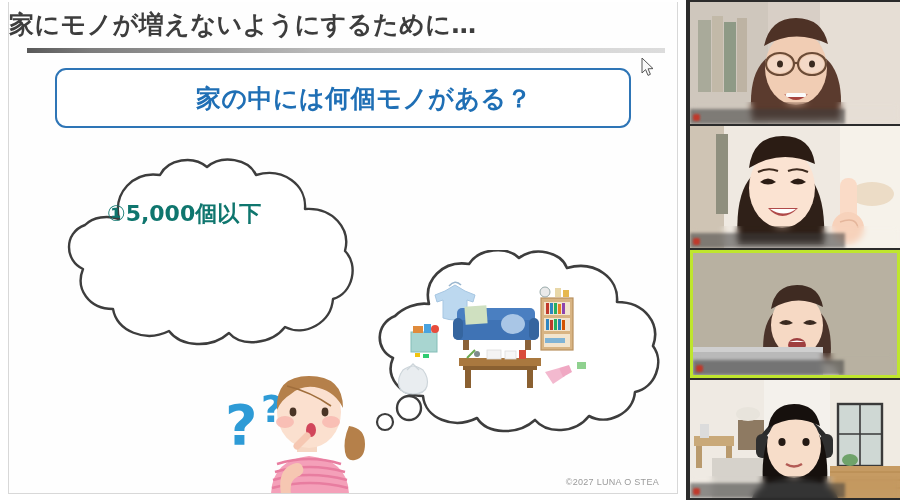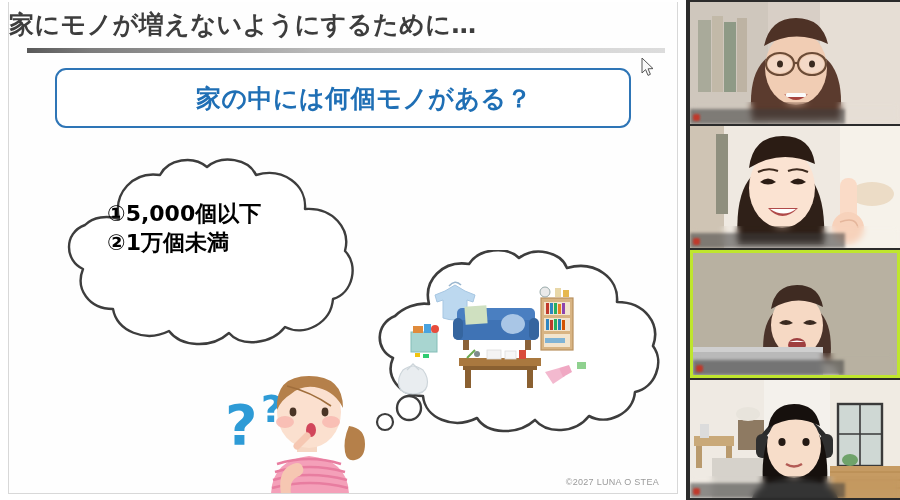--- a/index.html
+++ b/index.html
@@ -91,21 +91,21 @@
   }
   #options-cloud svg { display: block; width: 100%; height: 100%; }
   #options-list {
     position: absolute;
     left: 48px; top: 42px;
     width: 250px;
   }
   .option-line {
     font-size: 22px;
     font-weight: bold;
-    color: #000000;
+    color: #0f766e;
     line-height: 1.33;
     white-space: nowrap;
     font-family: "DejaVu Sans", "Liberation Sans", sans-serif;
   }
 
   
   #room-cloud {
     position: absolute;
     left: 358px; top: 248px;
     width: 300px; height: 185px;
@@ -204,21 +204,20 @@
 
       <div id="options-cloud">
         <svg viewBox="0 0 320 195" xmlns="http://www.w3.org/2000/svg" aria-hidden="true">
           <path d="M60 62 C54 36 74 14 101 18 C109 2 134 -2 148 10 C163 -3 190 2 197 18
                    C224 10 248 28 246 52 C274 50 292 72 286 94 C300 108 294 136 274 142
                    C272 166 246 180 226 170 C212 188 182 190 170 176 C152 192 122 190 110 174
                    C86 186 58 174 54 152 C30 152 16 132 24 112 C6 104 4 76 26 68 C34 60 48 58 60 62 Z" fill="#ffffff" stroke="#3d3d3d" stroke-width="2.4" stroke-linejoin="round"></path>
         </svg>
         <div id="options-list">
           <div class="option-line">①5,000個以下</div>
-          <div class="option-line">②1万個未満</div>
         </div>
       </div>
 
       <div id="room-cloud">
         <svg viewBox="0 0 300 185" xmlns="http://www.w3.org/2000/svg" aria-hidden="true">
           <path d="M62 54 C56 30 76 10 102 14 C112 -2 140 -4 152 8 C168 -4 194 2 200 18
                    C228 10 252 28 250 52 C278 52 294 74 286 96 C298 112 288 138 268 142
                    C266 164 240 176 222 166 C208 184 180 184 168 170 C150 186 120 184 110 168
                    C86 180 58 168 56 146 C32 146 18 126 26 108 C8 100 8 74 28 66 C36 58 50 52 62 54 Z" fill="#ffffff" stroke="#3d3d3d" stroke-width="2.6" stroke-linejoin="round"></path>
           <circle cx="42" cy="158" r="12" fill="#fff" stroke="#3d3d3d" stroke-width="2.4"></circle>

